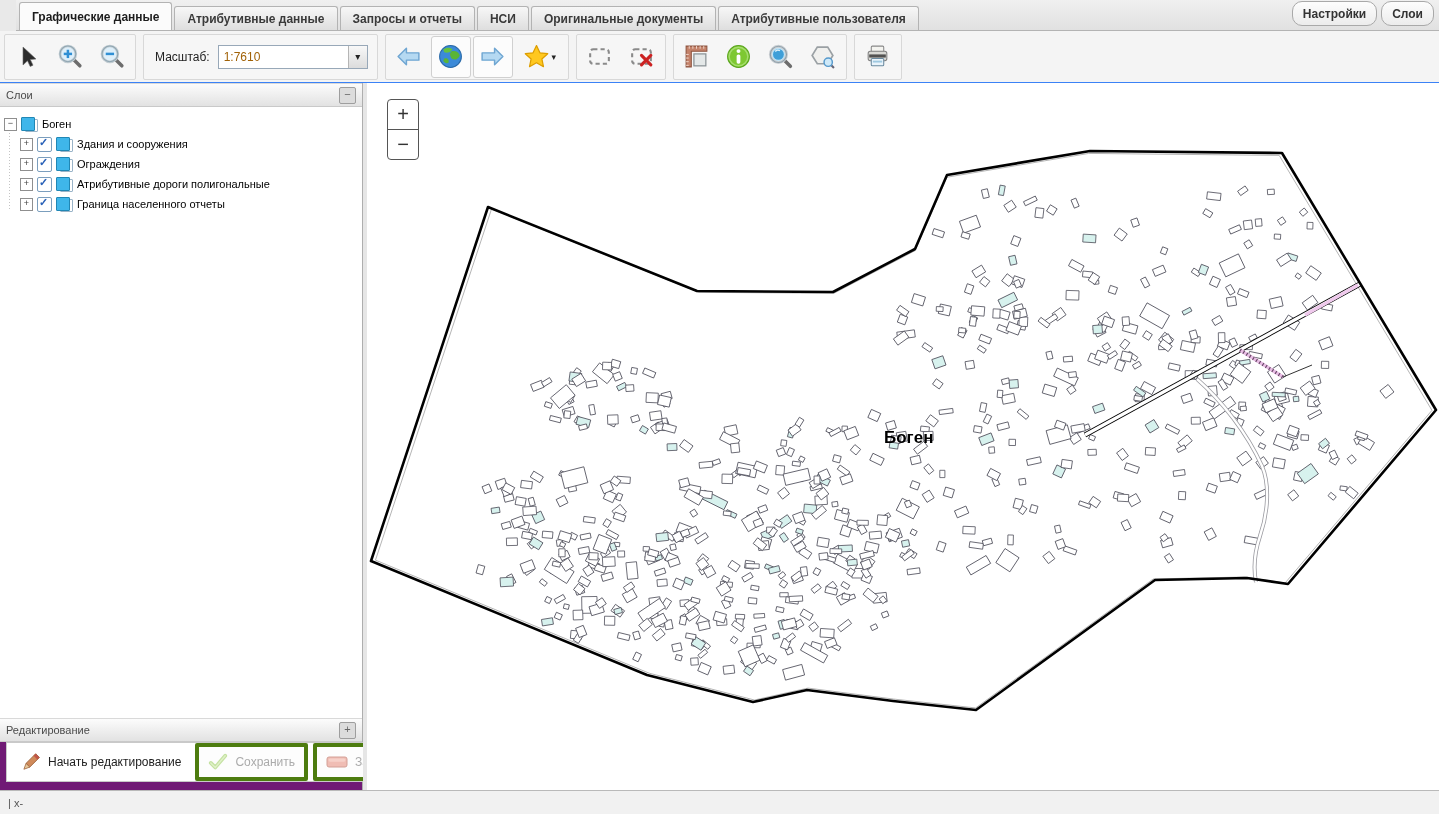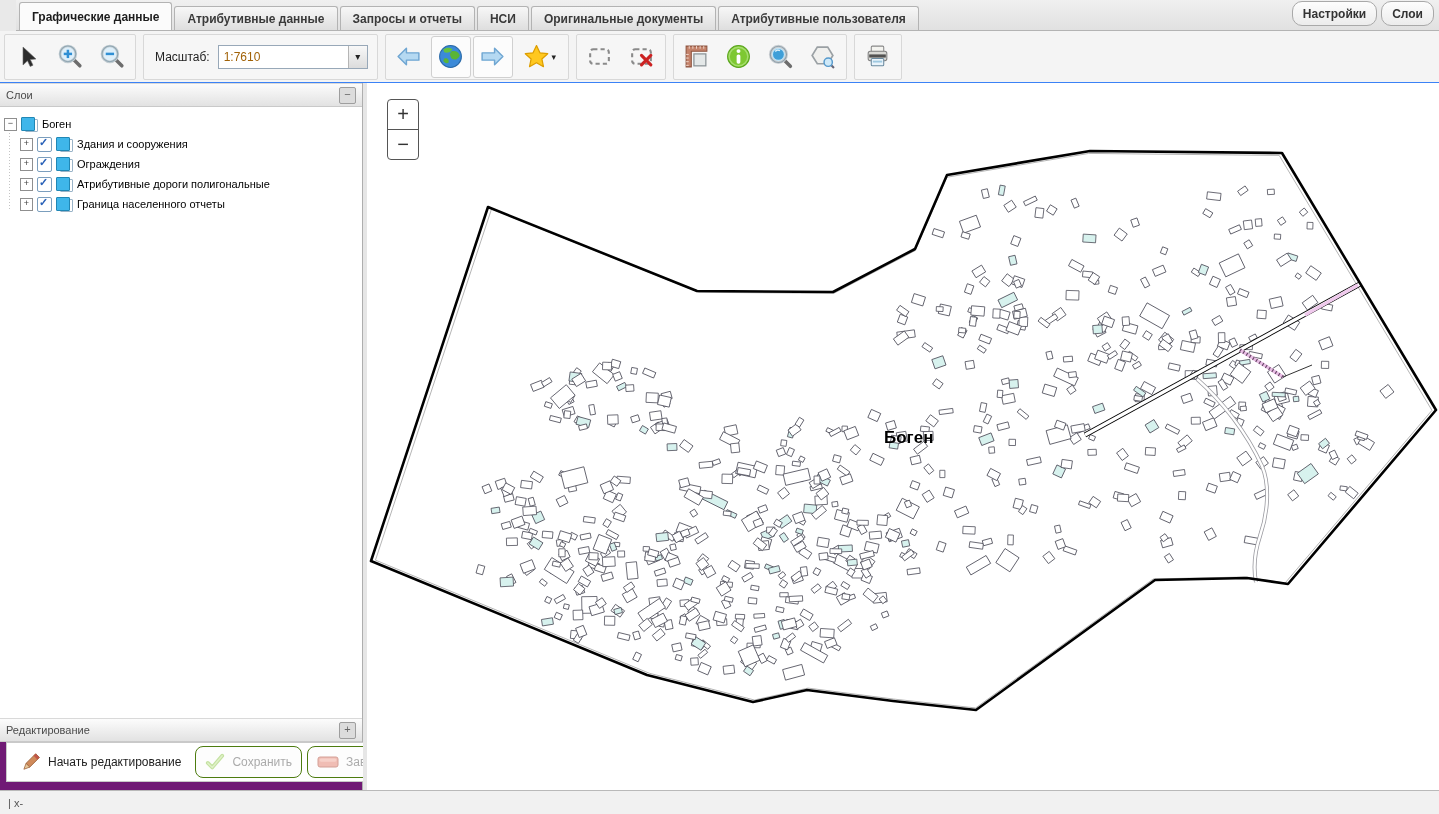--- a/index.html
+++ b/index.html
@@ -38,21 +38,21 @@
   .expander{width:11px;height:11px;border:1px solid #8f8f8f;background:#fff;font-size:9px;line-height:9px;text-align:center;color:#444;flex:none}
   .checkbox{width:13px;height:13px;border:1px solid #7b9ebd;background:#fff;flex:none;position:relative;border-radius:2px}
   .checkbox::after{content:"✓";position:absolute;left:1px;top:-2px;font-size:11px;font-weight:bold;color:#2a62b8}
   .layers-ico{width:17px;height:15px;position:relative;flex:none}
   .layers-ico .back{position:absolute;right:0;bottom:0;width:11px;height:11px;background:#fff;border:1px solid #9ab4c8;border-radius:1px}
   .layers-ico .front{position:absolute;left:0;top:0;width:12px;height:12px;background:#3fb6ea;border:1px solid #2187b5;border-radius:1px}
 
   .edit-toolbar{height:48px;background:#701a75;display:flex;padding:0 6px}
   .edit-inner{flex:1;height:38px;background:#fff;border:1px solid #c9c9c9;display:flex;align-items:center;padding:0 4px;gap:5px}
   .edit-btn{display:flex;align-items:center;gap:7px;font-size:12px;color:#222;padding:0 9px;height:30px;white-space:nowrap}
-  .edit-btn.disabled{color:#ababab;border:1px solid #4d7c0f;background:#fdfdfd;border-radius:8px}
+  .edit-btn.disabled{color:#ababab;border:4px solid #4d7c0f;background:#fdfdfd;border-radius:2px}
   .edit-btn.disabled svg{opacity:.6}
 
   
   .statusbar{position:absolute;left:0;right:0;bottom:0;height:23px;background:#f1f1f1;border-top:1px solid #b9b9b9;display:flex;align-items:center;font-size:11px;color:#333;padding:0 8px}
   .statusbar .left{flex:1}
   .statusbar .right{color:#555;font-size:11px}
 
   
   .map-area{flex:1;position:relative;background:#fff;border-left:4px solid #e6e6e6;overflow:hidden}
   #map-svg{position:absolute;left:0;top:0;width:100%;height:100%}

